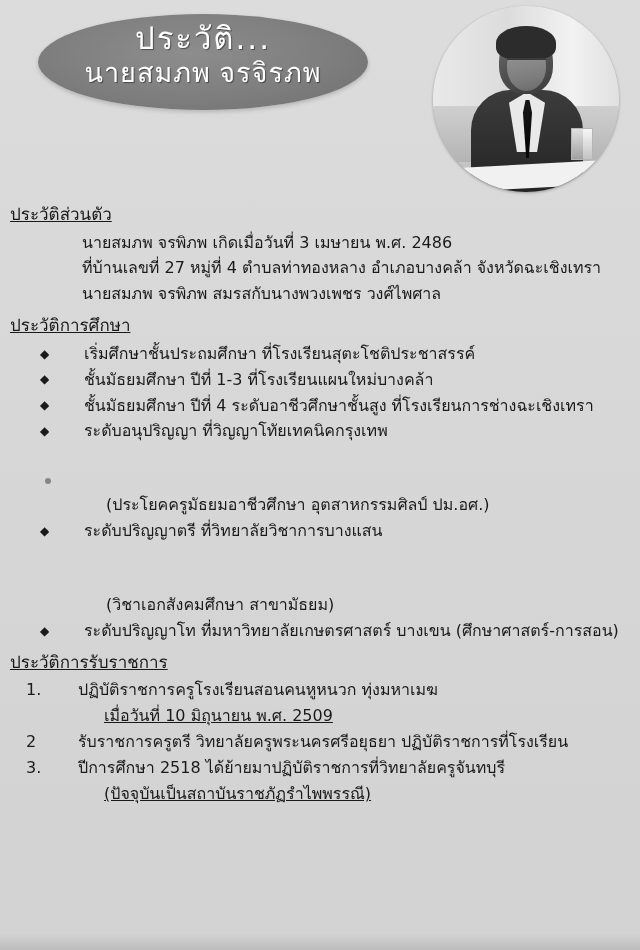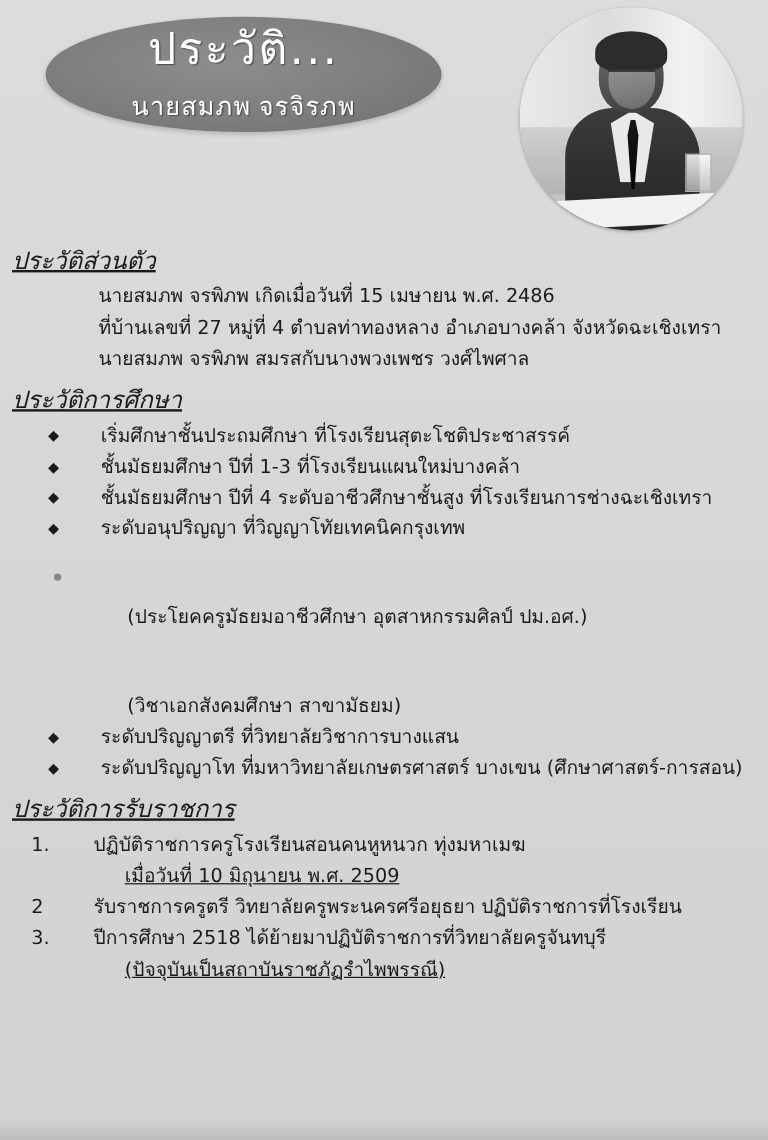--- a/index.html
+++ b/index.html
@@ -41,29 +41,29 @@
     position: absolute;
     left: 38px;
     top: 22px;
     width: 330px;
     text-align: center;
     color: #ffffff;
     text-shadow: 1px 1px 1px rgba(0,0,0,0.45);
     line-height: 1.05;
   }
   .title-line1 {
-    font-size: 37px;
+    font-size: 31px;
     letter-spacing: 2px;
     font-family: "DejaVu Sans", sans-serif;
   }
   .title-line2 {
-    font-size: 21px;
+    font-size: 27px;
     letter-spacing: 1px;
-    margin-top: 17px;
-    font-family: Liberation Serif, serif;
+    margin-top: 4px;
+    font-family: Liberation Sans, sans-serif;
   }
 
   
   .portrait {
     position: absolute;
     left: 433px;
     top: 6px;
     width: 186px;
     height: 186px;
     border-radius: 50%;
@@ -154,26 +154,25 @@
   
   .content {
     position: absolute;
     top: 196px;
     left: 0;
     width: 640px;
     padding: 0 8px;
     box-sizing: border-box;
   }
   .sec-head {
-    font-size: 20px;
+    font-size: 17px;
     text-decoration: underline;
     margin: 6px 0 2px 0;
     padding-left: 2px;
     line-height: 1.5;
-    font-style: italic;
   }
   .line {
     font-size: 16px;
     line-height: 1.62;
     white-space: nowrap;
   }
   .indent1 { padding-left: 74px; }
   .indent-bullet { padding-left: 76px; text-indent: -22px; }
   .indent-cont { padding-left: 98px; margin-top: 48px; }
   .indent-num { padding-left: 70px; text-indent: -26px; }
@@ -227,44 +226,44 @@
       <div class="hair"></div>
       <div class="glasses"></div>
       <div class="glass"></div>
       <div class="paper"></div>
     </div>
   </div>
 
   <div class="content">
 
     <div class="sec-head">ประวัติส่วนตัว</div>
-    <div class="line indent1">นายสมภพ จรพิภพ  เกิดเมื่อวันที่ 15 เมษายน พ.ศ. 2486</div>
+    <div class="line indent1">นายสมภพ จรพิภพ  เกิดเมื่อวันที่ 3 เมษายน พ.ศ. 2486</div>
     <div class="line indent1">ที่บ้านเลขที่ 27 หมู่ที่ 4 ตำบลท่าทองหลาง   อำเภอบางคล้า  จังหวัดฉะเชิงเทรา</div>
 
     <div class="line indent1">นายสมภพ  จรพิภพ  สมรสกับนางพวงเพชร  วงศ์ไพศาล</div>
 
     <div class="sec-head">ประวัติการศึกษา</div>
 
     <div class="line indent-bullet">
       <span class="bullet">◆</span><span>เริ่มศึกษาชั้นประถมศึกษา ที่โรงเรียนสุตะโชติประชาสรรค์</span>
     </div>
     <div class="line indent-bullet">
       <span class="bullet">◆</span><span>ชั้นมัธยมศึกษา ปีที่ 1-3 ที่โรงเรียนแผนใหม่บางคล้า</span>
     </div>
     <div class="line indent-bullet">
       <span class="bullet">◆</span><span>ชั้นมัธยมศึกษา ปีที่ 4 ระดับอาชีวศึกษาชั้นสูง ที่โรงเรียนการช่างฉะเชิงเทรา</span>
     </div>
     <div class="line indent-bullet">
       <span class="bullet">◆</span><span>ระดับอนุปริญญา  ที่วิญญาโทัยเทคนิคกรุงเทพ</span>
     </div>
     <div class="line indent-cont">(ประโยคครูมัธยมอาชีวศึกษา  อุตสาหกรรมศิลป์ ปม.อศ.)</div>
+    <div class="line indent-bullet">
+      <span class="bullet">◆</span><span>ระดับปริญญาตรี     ที่วิทยาลัยวิชาการบางแสน</span>
+    </div>
     <div class="line indent-cont">(วิชาเอกสังคมศึกษา สาขามัธยม)</div>
-    <div class="line indent-bullet">
-      <span class="bullet">◆</span><span>ระดับปริญญาตรี     ที่วิทยาลัยวิชาการบางแสน</span>
-    </div>
     <div class="line indent-bullet">
       <span class="bullet">◆</span><span>ระดับปริญญาโท ที่มหาวิทยาลัยเกษตรศาสตร์ บางเขน (ศึกษาศาสตร์-การสอน)</span>
     </div>
 
     <div class="sec-head">ประวัติการรับราชการ</div>
 
     <div class="line indent-num">
       <span class="num">1.</span><span>ปฏิบัติราชการครูโรงเรียนสอนคนหูหนวก ทุ่งมหาเมฆ</span>
     </div>
     <div class="line indent-num-cont">เมื่อวันที่ 10 มิถุนายน พ.ศ. 2509</div>

